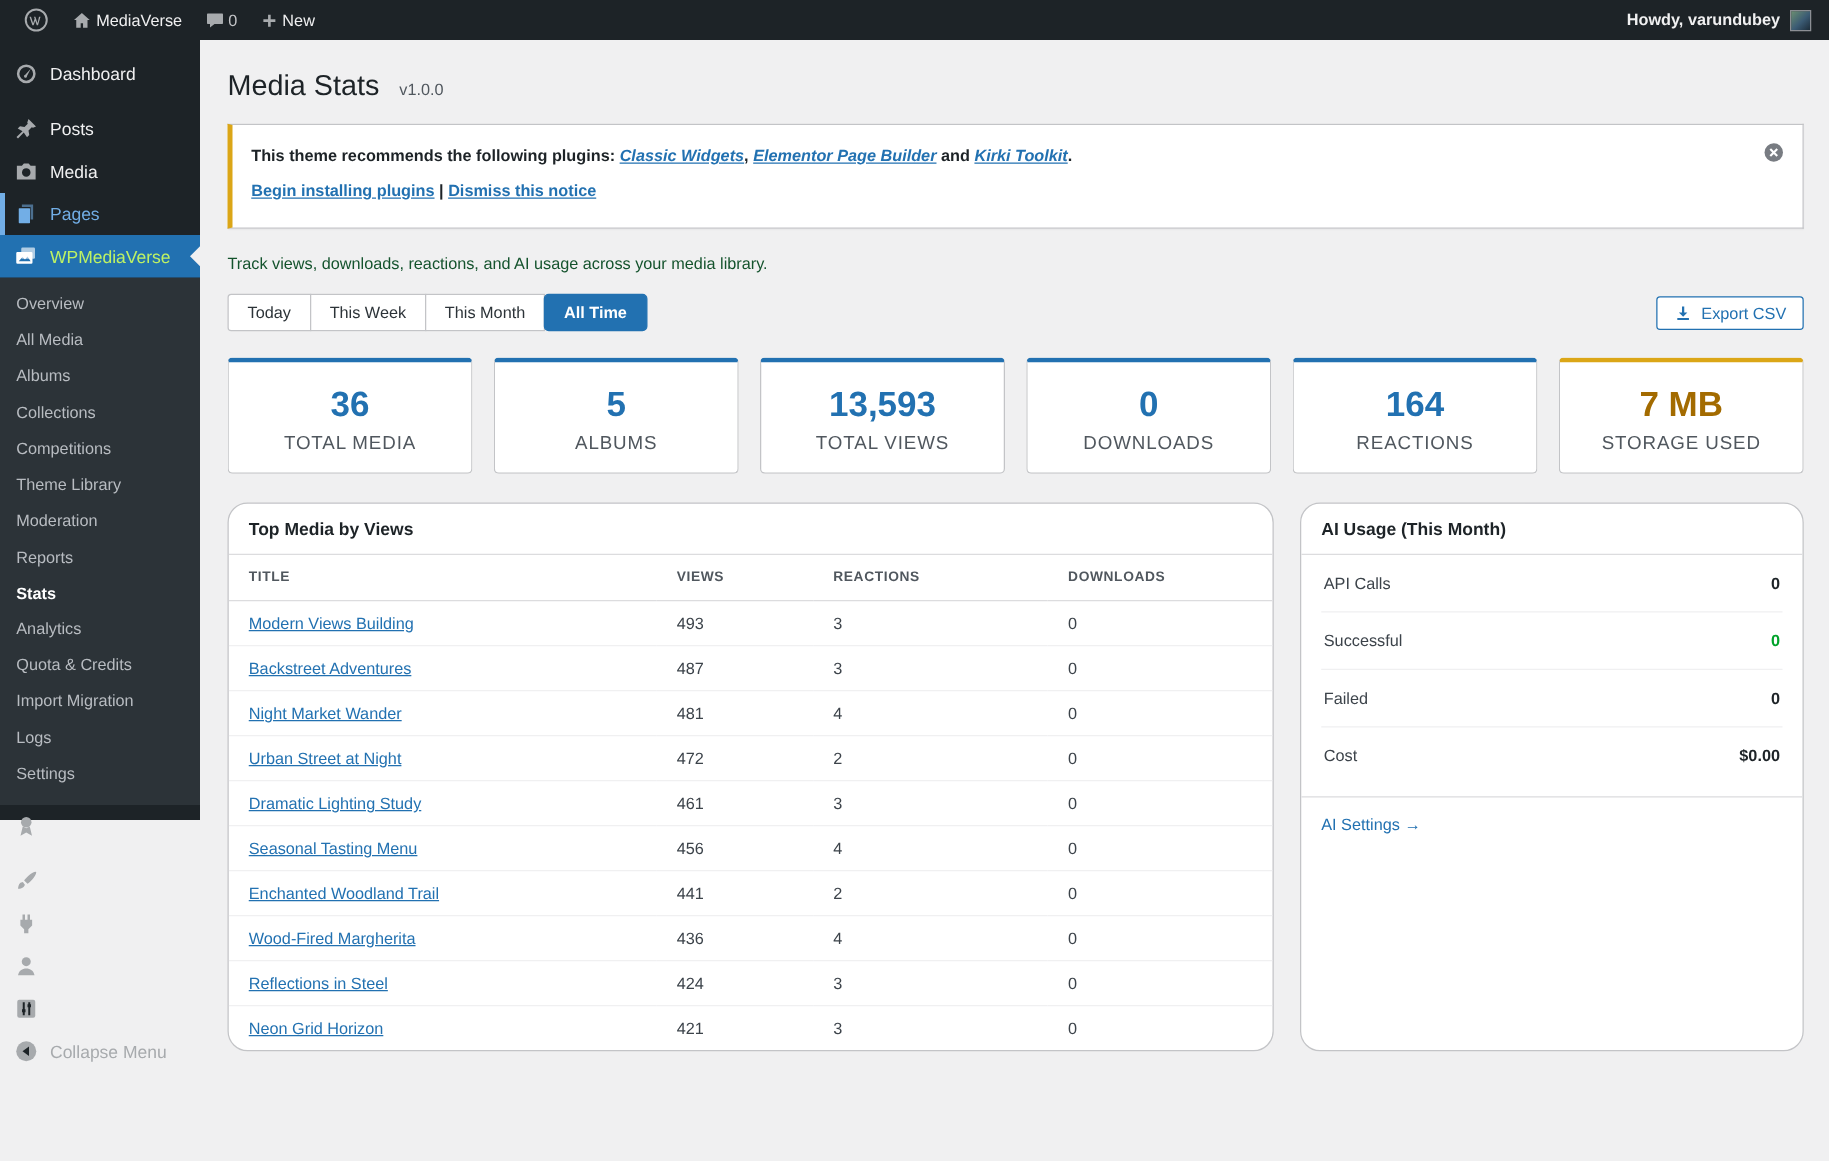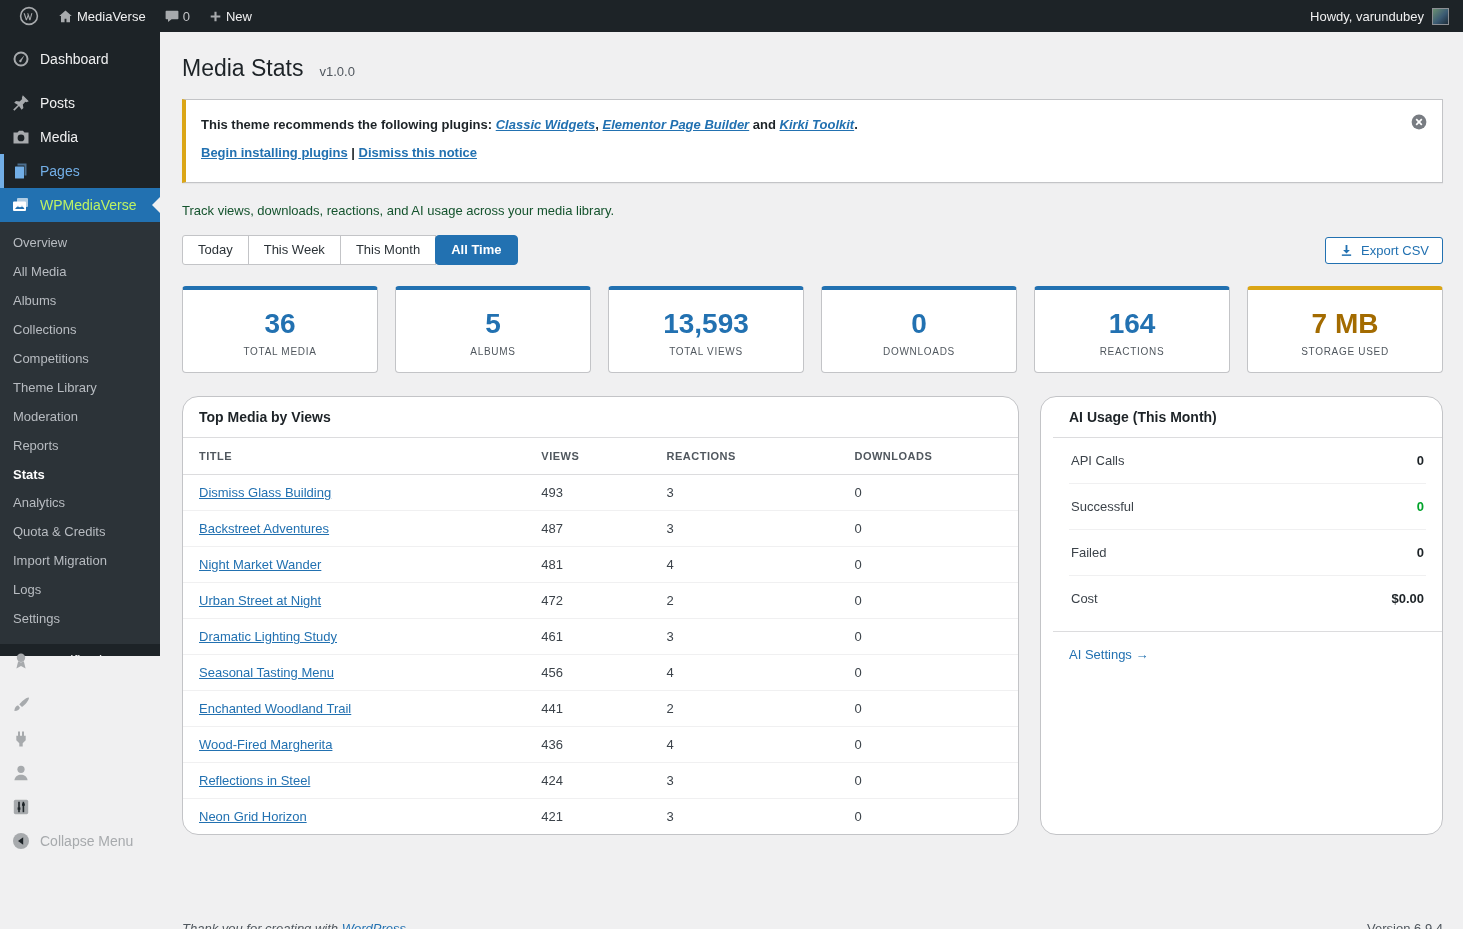--- a/index.html
+++ b/index.html
@@ -13,21 +13,21 @@
 
   
   .admin-bar {
     position:fixed; top:0; left:0; right:0; height:32px; z-index:60;
     background:#1d2327; color:#c3c4c7; font-size:13px;
     display:flex; align-items:center; padding:0 10px;
   }
   .ab-item { display:flex; align-items:center; gap:3px; padding:0 9px; height:32px; cursor:pointer; color:#f0f0f1; }
   .ab-item svg { fill:#a7aaad; }
   .ab-count { color:#c3c4c7; }
-  .ab-right { margin-left:auto; display:flex; align-items:center; gap:8px; padding-right:4px; color:#f0f0f1; }
+  .ab-right { margin-left:auto; display:flex; align-items:flex-start; gap:8px; padding-right:4px; color:#f0f0f1;font-weight:bold; }
   .avatar {
     width:17px; height:17px; border:1px solid #8c8f94;
     background:linear-gradient(135deg,#6b8f71 0%,#3b5b74 55%,#1d2d3a 100%);
   }
 
   
   .layout { display:flex; padding-top:32px; height:656px; }
   .sidebar { width:160px; flex-shrink:0; background:#1d2327; color:#f0f0f1; padding-top:10px; }
   .menu-item {
     display:flex; align-items:center; gap:9px; height:34px;
@@ -88,29 +88,29 @@
   }
   .export-btn svg { fill:#2271b1; }
 
   
   .cards { display:flex; gap:17px; margin-bottom:23px; }
   .card {
     flex:1; background:#fff; border:1px solid #c3c4c7; border-top:4px solid #2271b1;
     border-radius:4px; text-align:center; padding:17px 4px 15px;
   }
   .card-value { font-size:28px; font-weight:700; color:#2271b1; line-height:1.2; }
-  .card-label { font-size:10px; letter-spacing:.7px; color:#50575e; margin-top:5px; }
+  .card-label { font-size:15px; letter-spacing:.7px; color:#50575e; margin-top:5px; }
   .card.gold { border-top-color:#dba617; }
   .card.gold .card-value { color:#a36b00; }
 
   
   .panels { display:flex; gap:21px; align-items:stretch; }
   .panel { background:#fff; border:1px solid #c3c4c7; border-radius:16px; overflow:hidden; }
   .table-panel { width:837px; flex-shrink:0; }
-  .ai-panel { flex:1; display:flex; flex-direction:column;padding-left:12px; }
+  .ai-panel { flex:1; display:flex; flex-direction:column; }
   .panel-header {
     padding:12px 16px; font-size:14px; font-weight:700; color:#1d2327;
     border-bottom:1px solid #dcdcde;
   }
   table.media-table { width:100%; border-collapse:collapse; font-size:13px; }
   .media-table thead th {
     text-align:left; padding:12px 16px; font-size:11px; font-weight:700;
     letter-spacing:.5px; color:#50575e; border-bottom:1px solid #dcdcde;
   }
   .media-table tbody td { padding:10px 16px; border-bottom:1px solid #f0f0f1; color:#3c434a; }
@@ -377,21 +377,21 @@
           <thead>
             <tr>
               <th>TITLE</th>
               <th>VIEWS</th>
               <th>REACTIONS</th>
               <th>DOWNLOADS</th>
             </tr>
           </thead>
           <tbody>
             <tr>
-              <td><a class="media-link">Dismiss Glass Building</a></td>
+              <td><a class="media-link">Modern Views Building</a></td>
               <td>493</td>
               <td>3</td>
               <td>0</td>
             </tr>
             <tr>
               <td><a class="media-link">Backstreet Adventures</a></td>
               <td>487</td>
               <td>3</td>
               <td>0</td>
             </tr>

